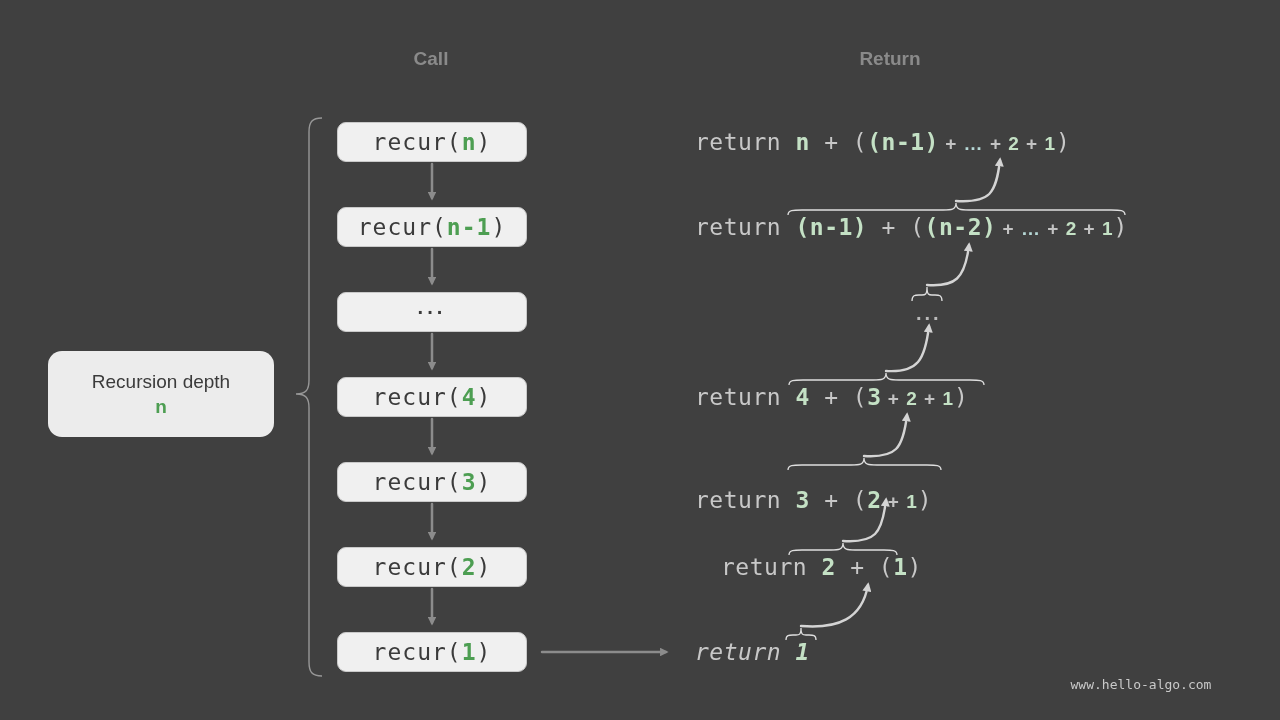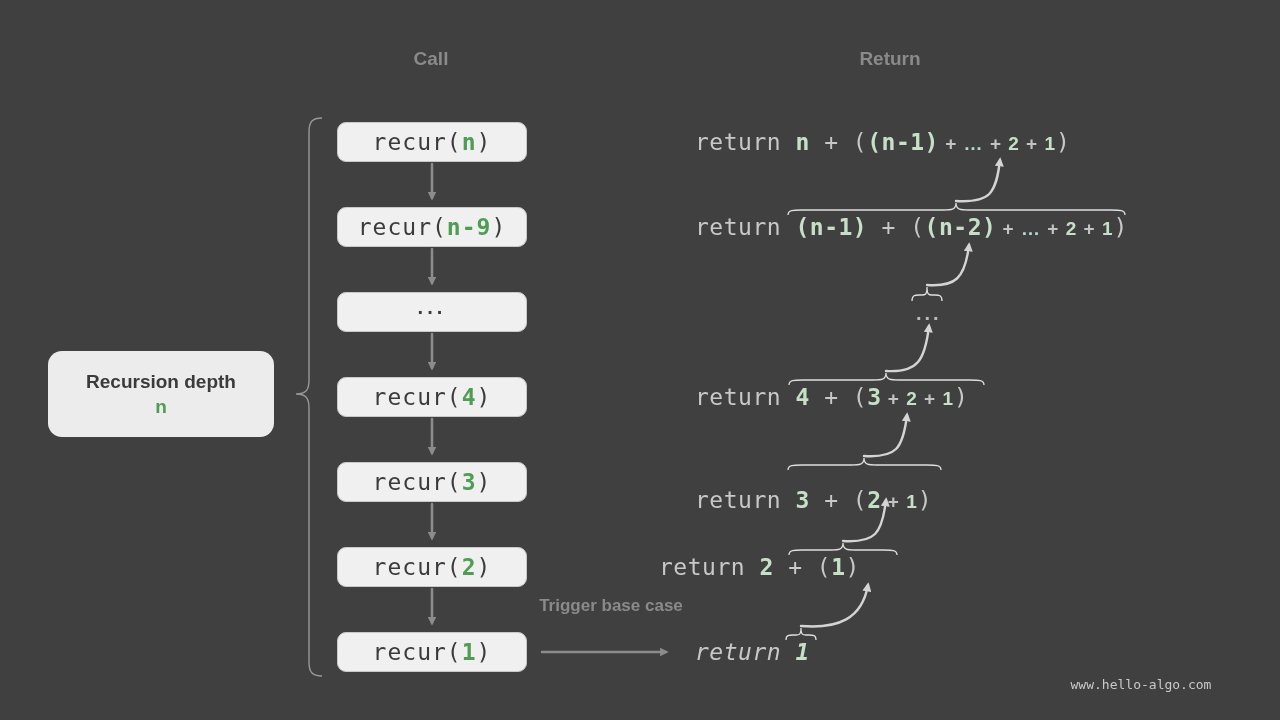--- a/index.html
+++ b/index.html
@@ -22,21 +22,21 @@
     font-size:19px;font-weight:bold;color:var(--heading-gray,#8a8a8a);
   }
   #hdr-call{left:391px;width:80px;}
   #hdr-return{left:830px;width:120px;}
 
   .depth-label{
     position:absolute;left:48px;top:351px;width:226px;height:86px;
     background:var(--label-fill,#ececec);border-radius:14px;
     display:flex;flex-direction:column;align-items:center;justify-content:center;gap:3px;
   }
-  .depth-label .t1{font-size:19px;font-weight:bold;color:var(--dark-text,#3b3b3b);}
+  .depth-label .t1{font-size:19px;font-weight:normal;color:var(--dark-text,#3b3b3b);}
   .depth-label .t2{font-size:19px;font-weight:bold;color:var(--call-green,#4d9e52);}
 
   .call-box{
     position:absolute;left:337px;width:190px;height:40px;box-sizing:border-box;
     background:var(--box-fill,#f0f0f0);border:1.5px solid var(--box-border,#c9c9c9);
     border-radius:9px;display:flex;align-items:center;justify-content:center;
     font-family:"DejaVu Sans Mono",monospace;font-size:23px;letter-spacing:1px;
     color:var(--dark-text,#3b3b3b);white-space:pre;
   }
   .call-box .box-arg{color:var(--call-green,#4d9e52);font-weight:bold;}
@@ -121,33 +121,32 @@
   <div id="hdr-call" class="col-header">Call</div>
   <div id="hdr-return" class="col-header">Return</div>
 
   <div class="depth-label">
     <div class="t1">Recursion depth</div>
     <div class="t2">n</div>
   </div>
 
   <div>
       <div class="call-box" style="top: 122px;"><span class="box-prefix">recur(</span><span class="box-arg">n</span><span class="box-suffix">)</span></div>
-      <div class="call-box" style="top: 207px;"><span class="box-prefix">recur(</span><span class="box-arg">n-9</span><span class="box-suffix">)</span></div>
+      <div class="call-box" style="top: 207px;"><span class="box-prefix">recur(</span><span class="box-arg">n-1</span><span class="box-suffix">)</span></div>
       <div class="call-box" style="top: 292px;"><span class="box-dots">···</span></div>
       <div class="call-box" style="top: 377px;"><span class="box-prefix">recur(</span><span class="box-arg">4</span><span class="box-suffix">)</span></div>
       <div class="call-box" style="top: 462px;"><span class="box-prefix">recur(</span><span class="box-arg">3</span><span class="box-suffix">)</span></div>
       <div class="call-box" style="top: 547px;"><span class="box-prefix">recur(</span><span class="box-arg">2</span><span class="box-suffix">)</span></div>
       <div class="call-box" style="top: 632px;"><span class="box-prefix">recur(</span><span class="box-arg">1</span><span class="box-suffix">)</span></div>
     </div>
   <div>
       <div class="ret-row" style="top: 126px; left: 695px;"><span class="seg-mg">return </span><span class="seg-mG">n</span><span class="seg-mg"> + </span><span class="seg-mg">(</span><span class="seg-mG">(n-1)</span><span class="seg-sg"> + </span><span class="seg-st">…</span><span class="seg-sg"> + </span><span class="seg-sG">2</span><span class="seg-sg"> + </span><span class="seg-sG">1</span><span class="seg-mg">)</span></div>
       <div class="ret-row" style="top: 211px; left: 695px;"><span class="seg-mg">return </span><span class="seg-mG">(n-1)</span><span class="seg-mg"> + </span><span class="seg-mg">(</span><span class="seg-mG">(n-2)</span><span class="seg-sg"> + </span><span class="seg-st">…</span><span class="seg-sg"> + </span><span class="seg-sG">2</span><span class="seg-sg"> + </span><span class="seg-sG">1</span><span class="seg-mg">)</span></div>
       <div class="ret-row" style="top: 296px; left: 916px;"><span class="seg-dots">...</span></div>
       <div class="ret-row" style="top: 381px; left: 695px;"><span class="seg-mg">return </span><span class="seg-mG">4</span><span class="seg-mg"> + </span><span class="seg-mg">(</span><span class="seg-mG">3</span><span class="seg-sg"> + </span><span class="seg-sG">2</span><span class="seg-sg"> + </span><span class="seg-sG">1</span><span class="seg-mg">)</span></div>
       <div class="ret-row" style="top: 484px; left: 695px;"><span class="seg-mg">return </span><span class="seg-mG">3</span><span class="seg-mg"> + </span><span class="seg-mg">(</span><span class="seg-mG">2</span><span class="seg-sg"> + </span><span class="seg-sG">1</span><span class="seg-mg">)</span></div>
-      <div class="ret-row" style="top: 551px; left: 659px;"><span class="seg-mg">return </span><span class="seg-mG">2</span><span class="seg-mg"> + </span><span class="seg-mg">(</span><span class="seg-mG">1</span><span class="seg-mg">)</span></div>
+      <div class="ret-row" style="top: 551px; left: 721px;"><span class="seg-mg">return </span><span class="seg-mG">2</span><span class="seg-mg"> + </span><span class="seg-mg">(</span><span class="seg-mG">1</span><span class="seg-mg">)</span></div>
       <div class="ret-row" style="top: 636px; left: 695px; font-style: italic;"><span class="seg-mg">return </span><span class="seg-mG">1</span></div>
     </div>
 
-  <div class="trigger-label">Trigger base case</div>
 
   <div class="watermark">www.hello-algo.com</div>
 </div>
 
 </body></html>

